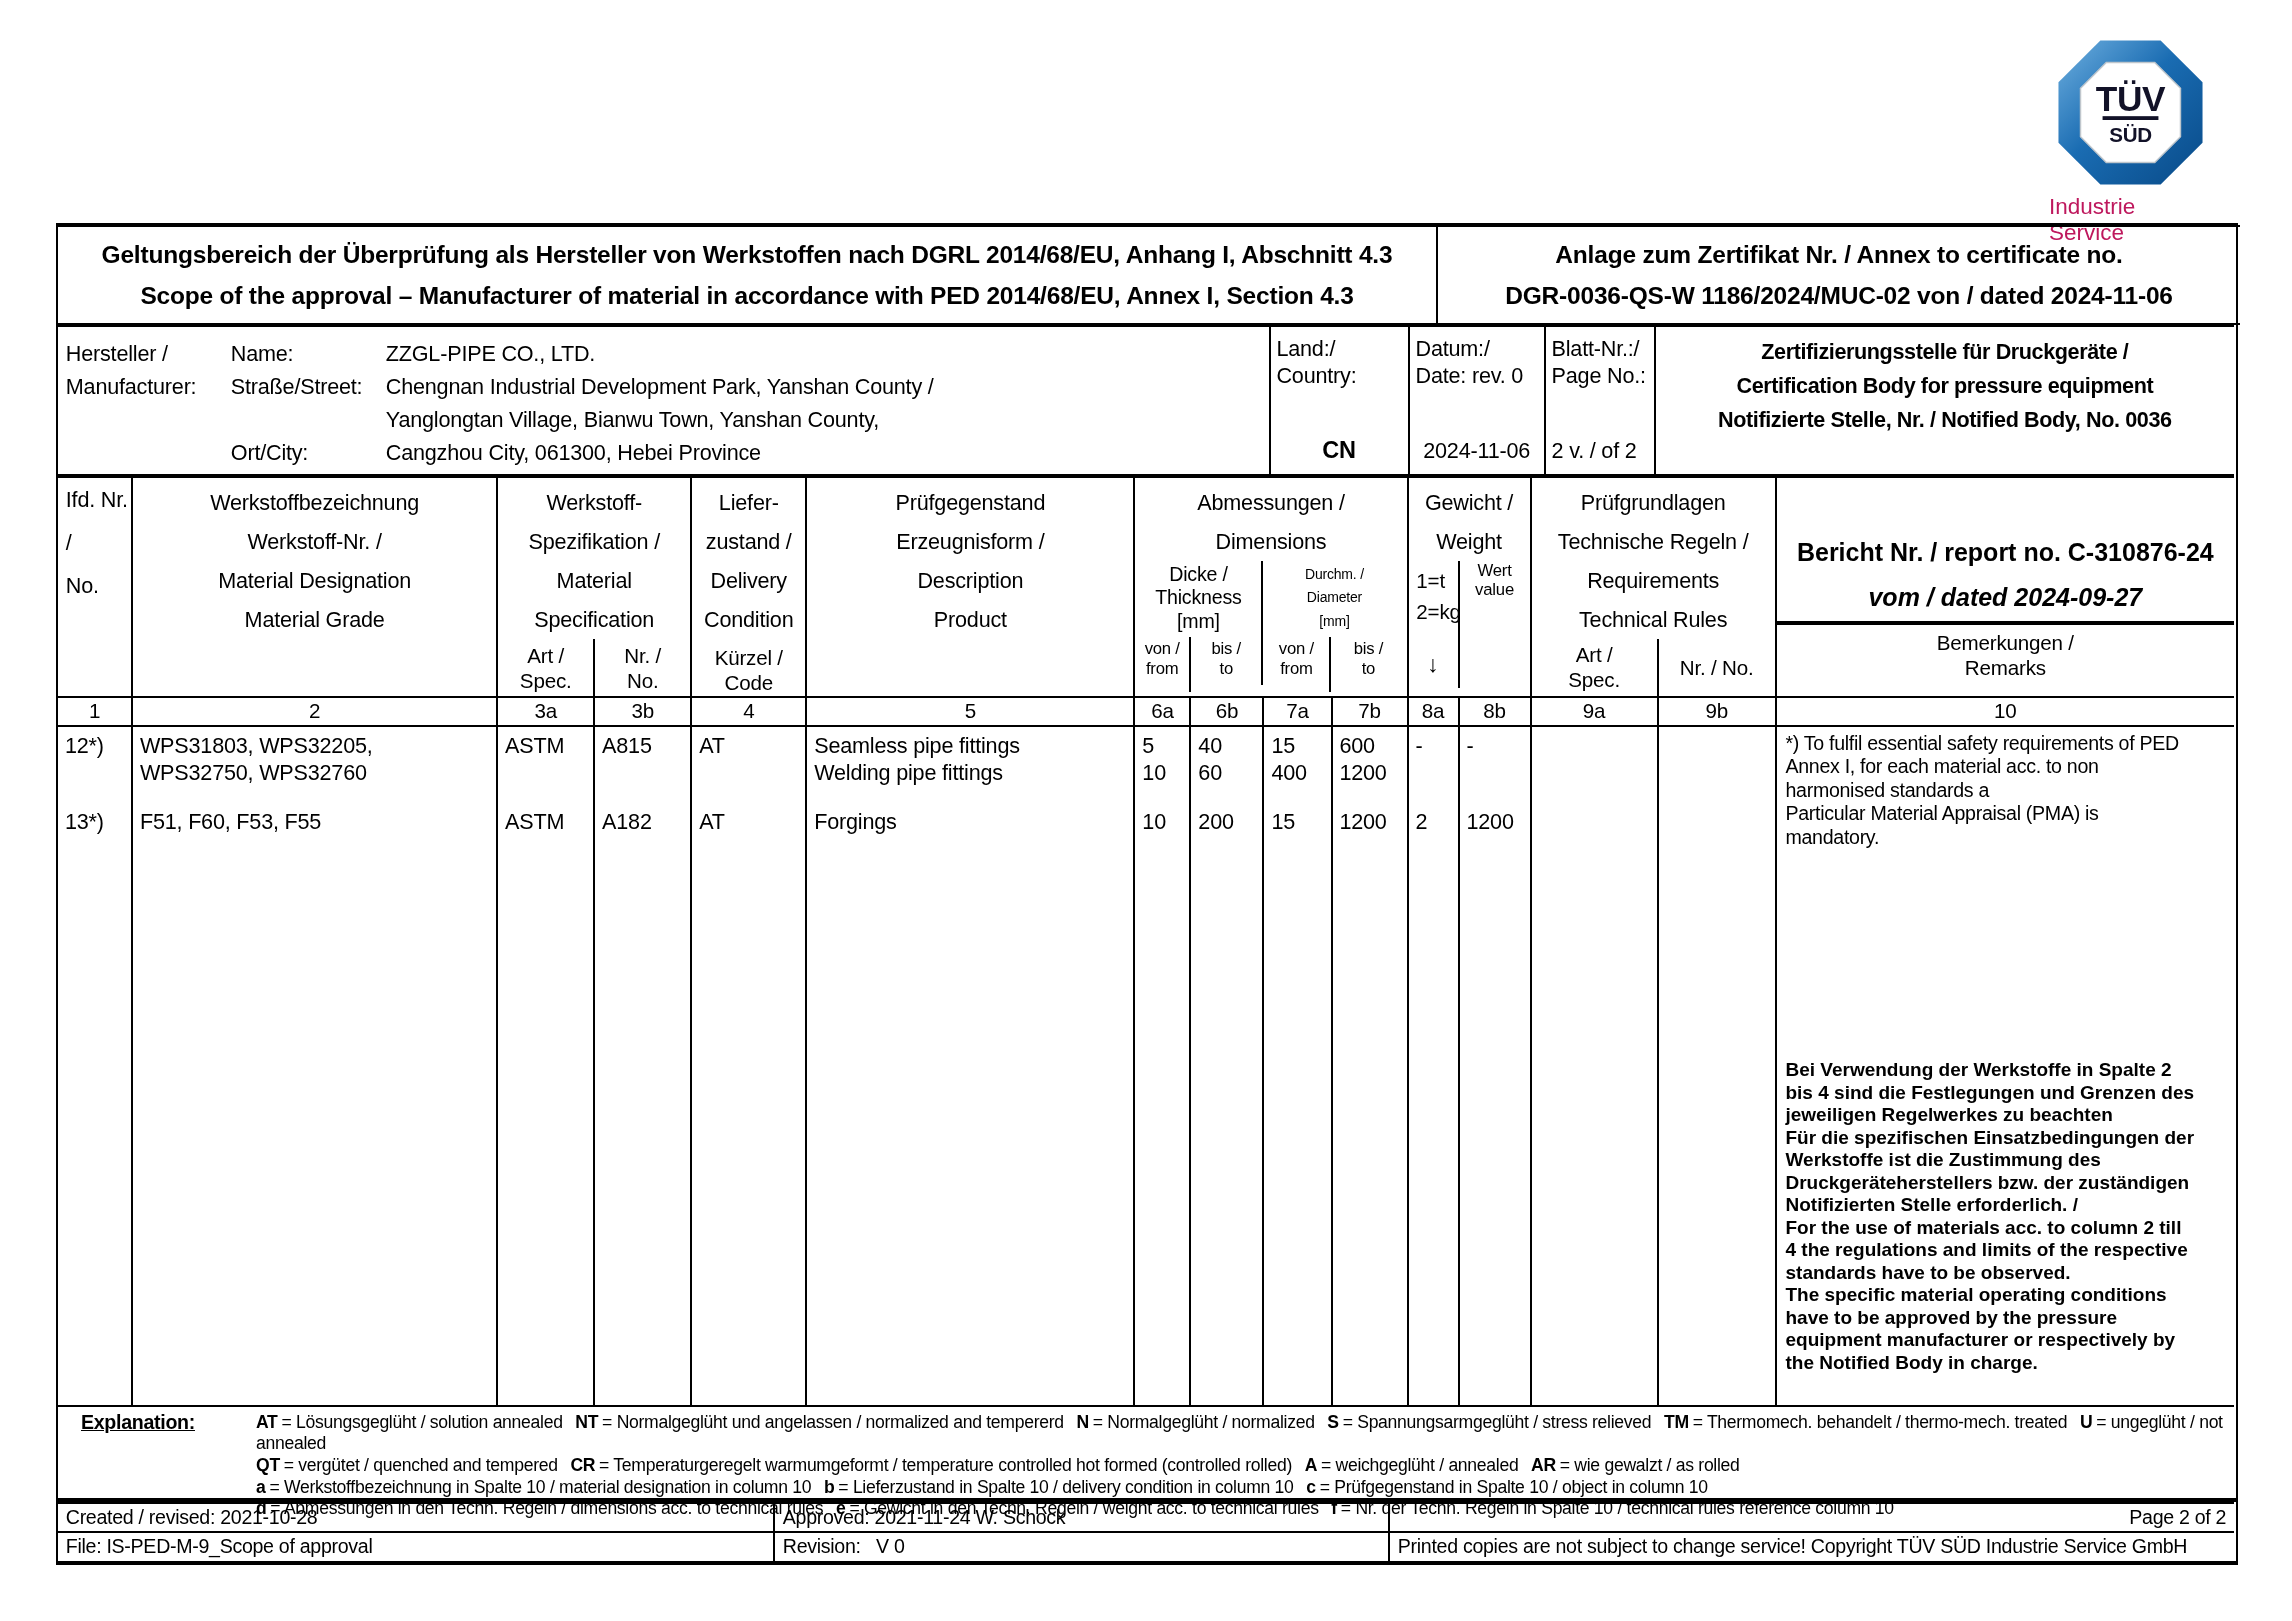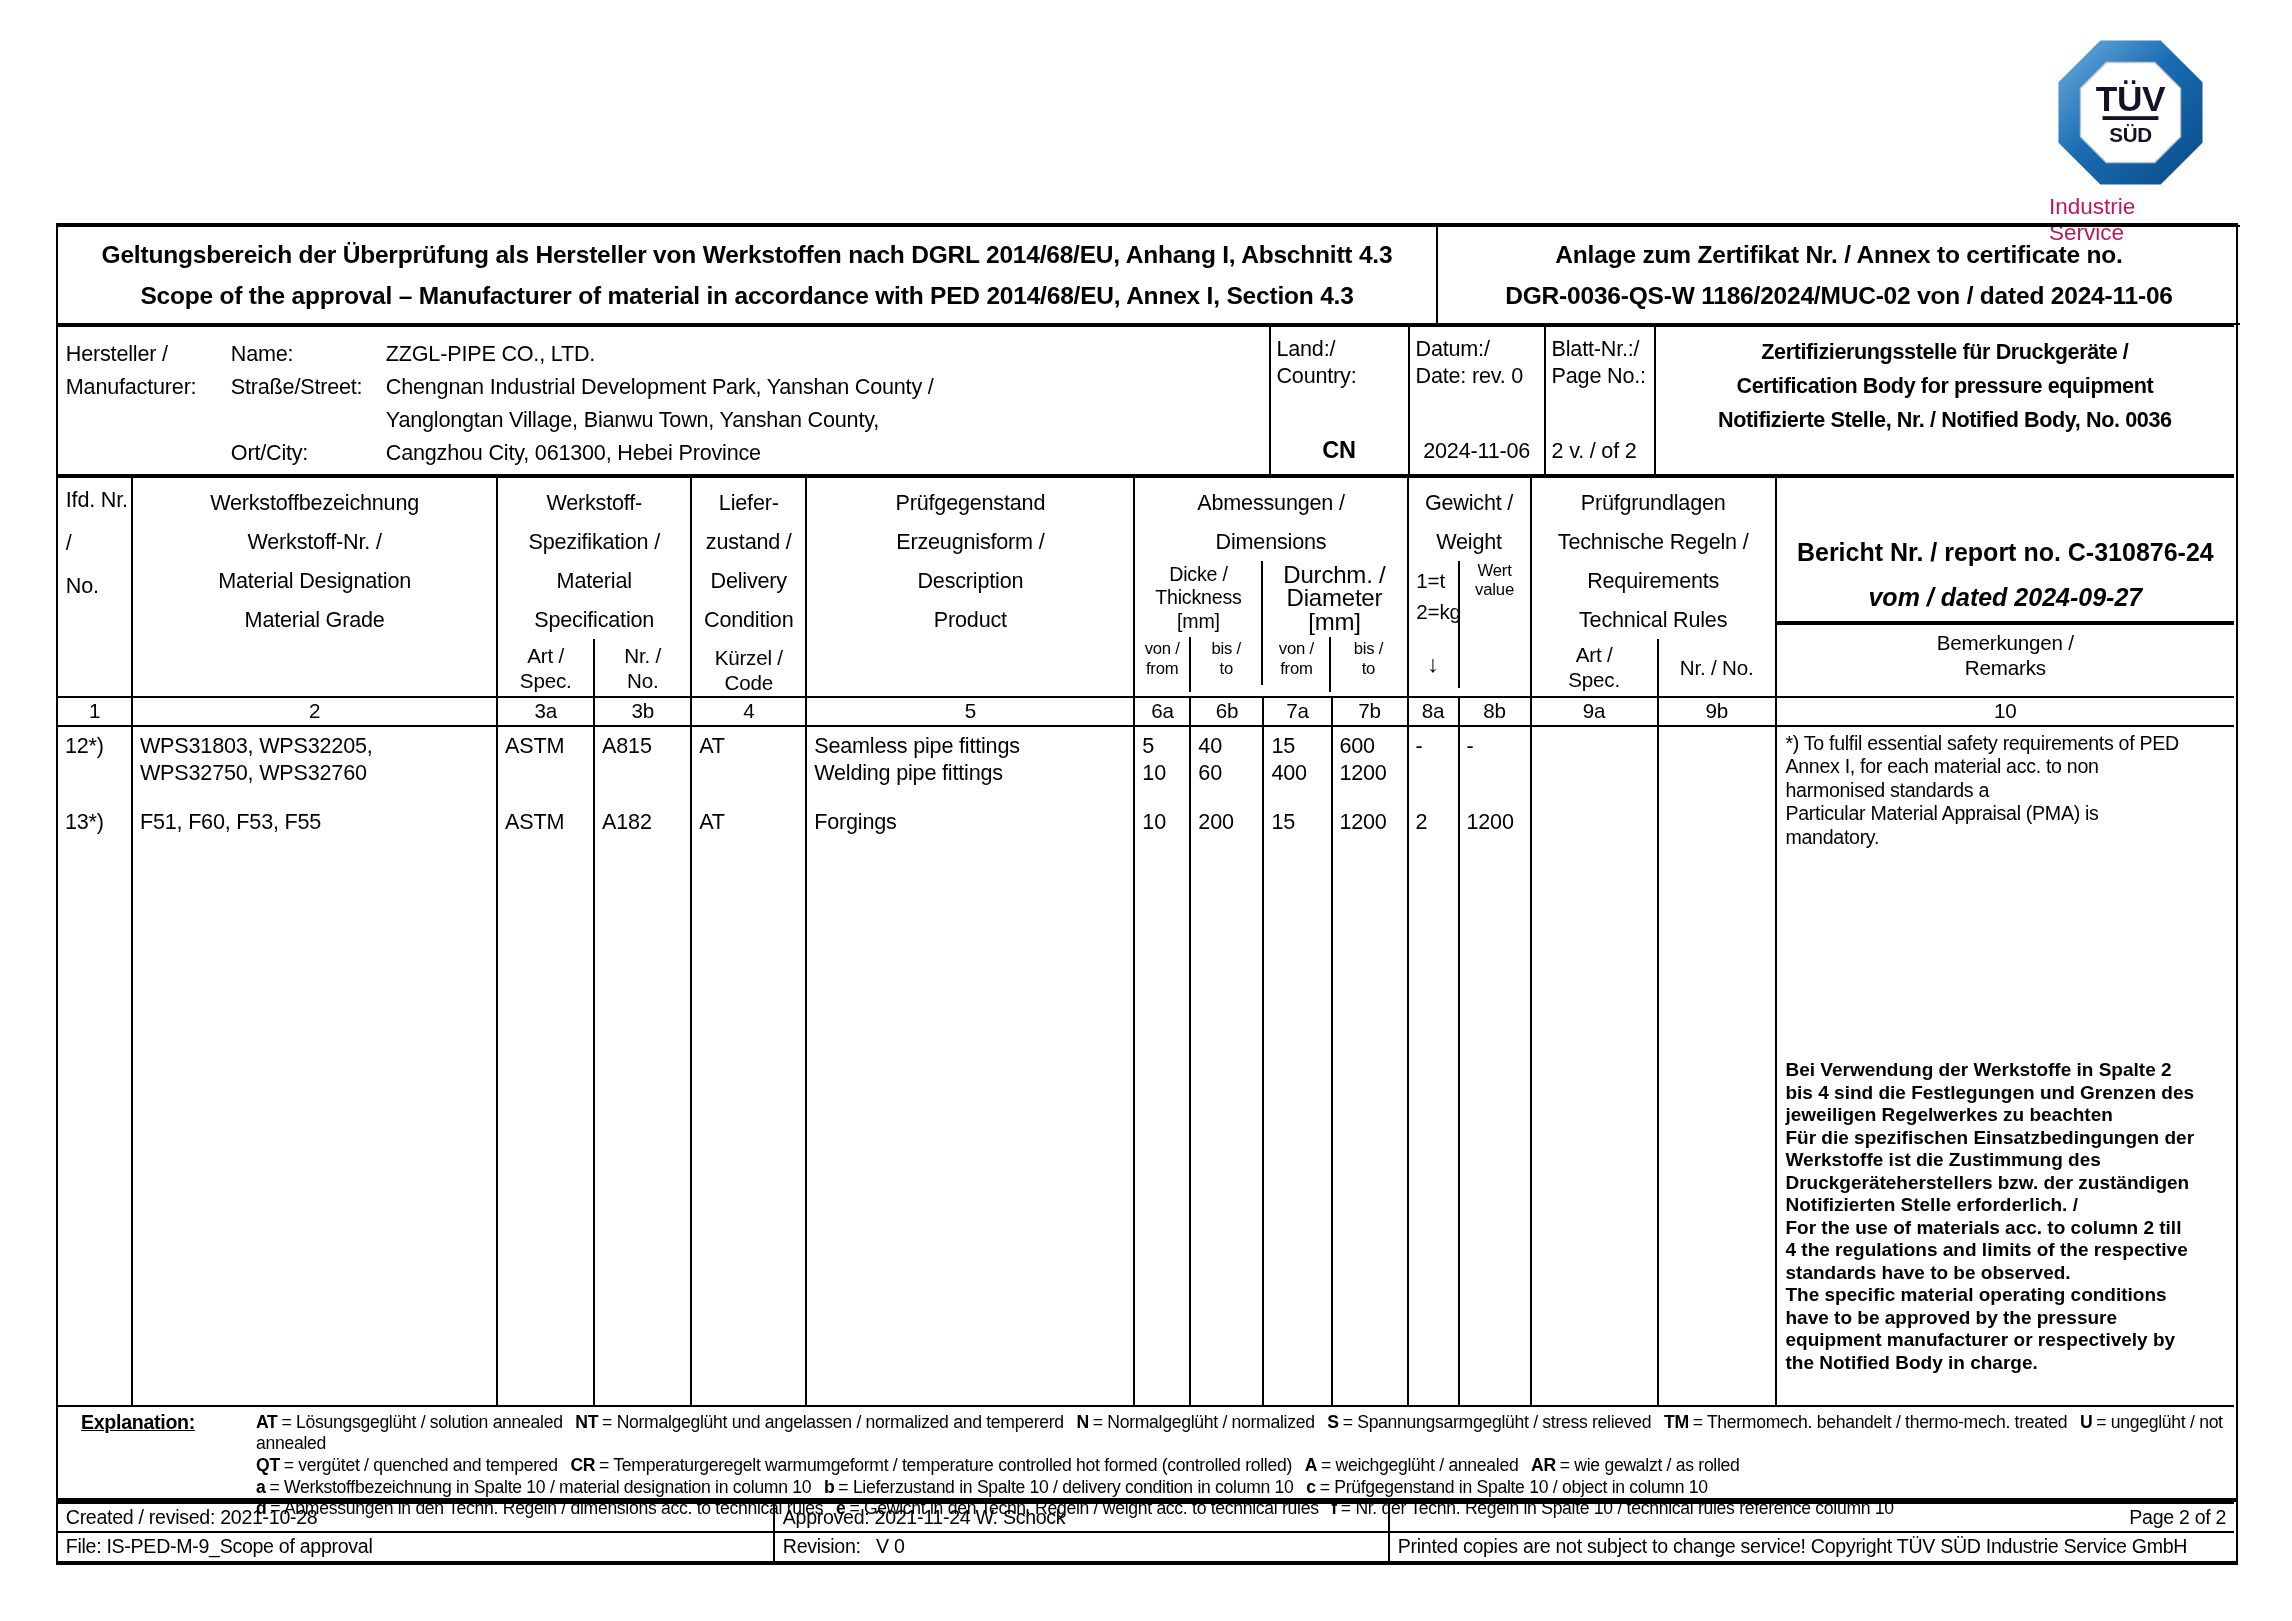--- a/index.html
+++ b/index.html
@@ -268,21 +268,21 @@
 Thickness
 [mm]</div>
               <div class="mmrow">
                 <div class="sc subsm pre" style="width:54px">von /
 from</div>
                 <div class="sc subsm pre" style="width:73px">bis /
 to</div>
               </div>
             </div>
             <div class="half haldiv" style="width:144px">
-              <div class="sub pre" style="font-size:24px;line-height:23.5px">Durchm. /
+              <div class="sub pre" style="font-size:14px;line-height:23.5px">Durchm. /
 Diameter
 [mm]</div>
               <div class="mmrow">
                 <div class="sc subsm pre" style="width:66px">von /
 from</div>
                 <div class="sc subsm pre" style="width:76px">bis /
 to</div>
               </div>
             </div>
           </div>

